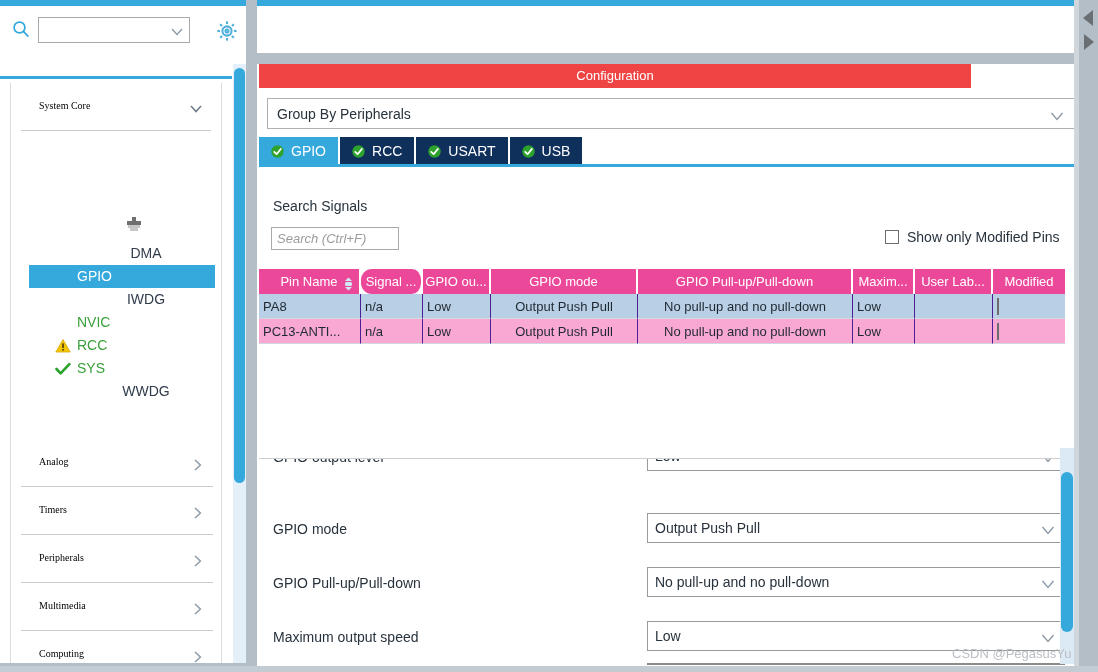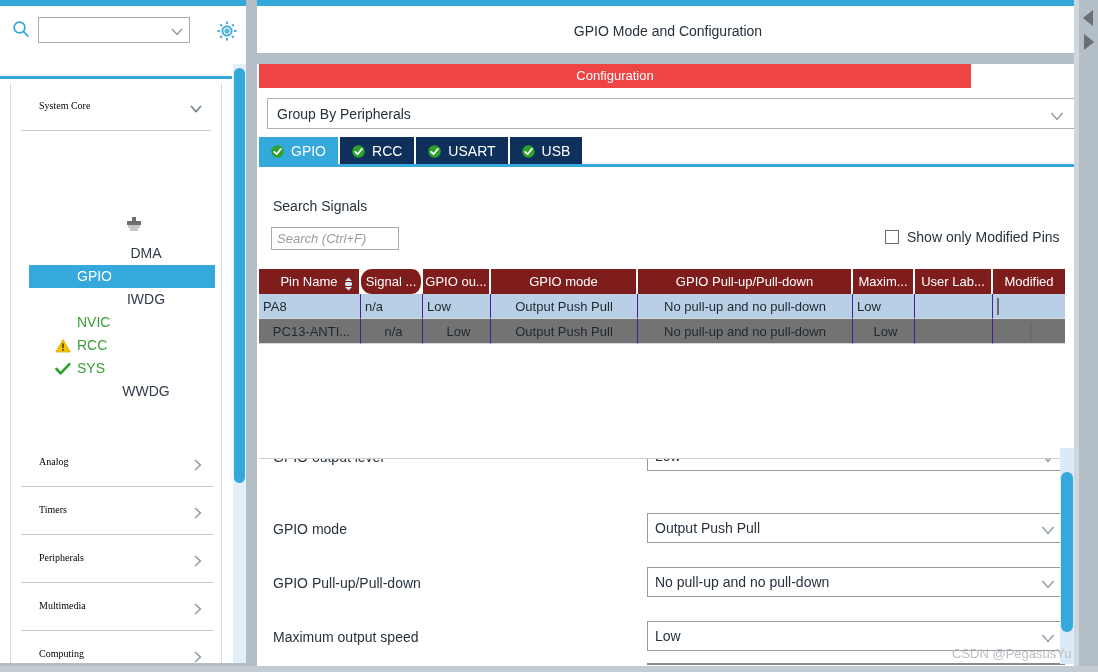--- a/index.html
+++ b/index.html
@@ -254,21 +254,21 @@
   }
   .modified-pins span { font-size: 14px; color: #27323d; }
 
   
   .pin-table {
     position: absolute; left: 2px; top: 263px;
     width: 828px;
   }
   .ptrow { display: flex; height: 25px; }
   .pth {
-    background: #7f1d1d;
+    background: #ec4899;
     color: #ffffff;
     font-size: 13px;
     line-height: 25px;
     text-align: center;
     border-right: 2px solid #ffffff;
     overflow: hidden;
     white-space: nowrap;
     position: relative;
     cursor: pointer;
   }
@@ -276,21 +276,21 @@
     font-size: 13px;
     line-height: 25px;
     color: #1f2830;
     padding-left: 4px;
     border-right: 1px solid #4c1d95;
     border-bottom: 1px solid #d0d7dd;
     overflow: hidden;
     white-space: nowrap;
   }
   .ptrow.sel .ptd { background: #b8cfe5; }
-  .ptrow.norm .ptd { background: #737373; text-align: center; }
+  .ptrow.norm .ptd { background: #f9a8d4; }
   .ptd.mid { text-align: center; padding-left: 0; }
   .sort-arrows {
     position: absolute; right: 6px; top: 5px;
     width: 9px; height: 14px;
   }
   .row-cbox {
     width: 13px; height: 13px;
     border: 1px solid #6c6c6c;
     background: #ffffff;
     margin: 5px auto 0 auto;
@@ -527,21 +527,20 @@
   </div>
 
   <div class="side-scrollbar">
     <div class="side-scroll-thumb"></div>
   </div>
   <div class="side-divider"></div>
   <div class="sidebar-bottom-edge"></div>
 
   <div class="main">
 
-    <div class="main-title">GPIO Mode and Configuration</div>
     <div class="title-sep"></div>
     <div class="config-bar">Configuration</div>
 
     <div class="group-combo">
       <span class="gc-label">Group By Peripherals</span>
       <span class="caret">
         <svg width="14" height="11" viewBox="0 0 14 11">
             <polyline points="1.5,2 7,8.4 12.5,2" fill="none" stroke="#8d9aa6" stroke-width="1.4"></polyline>
           </svg>
       </span>

